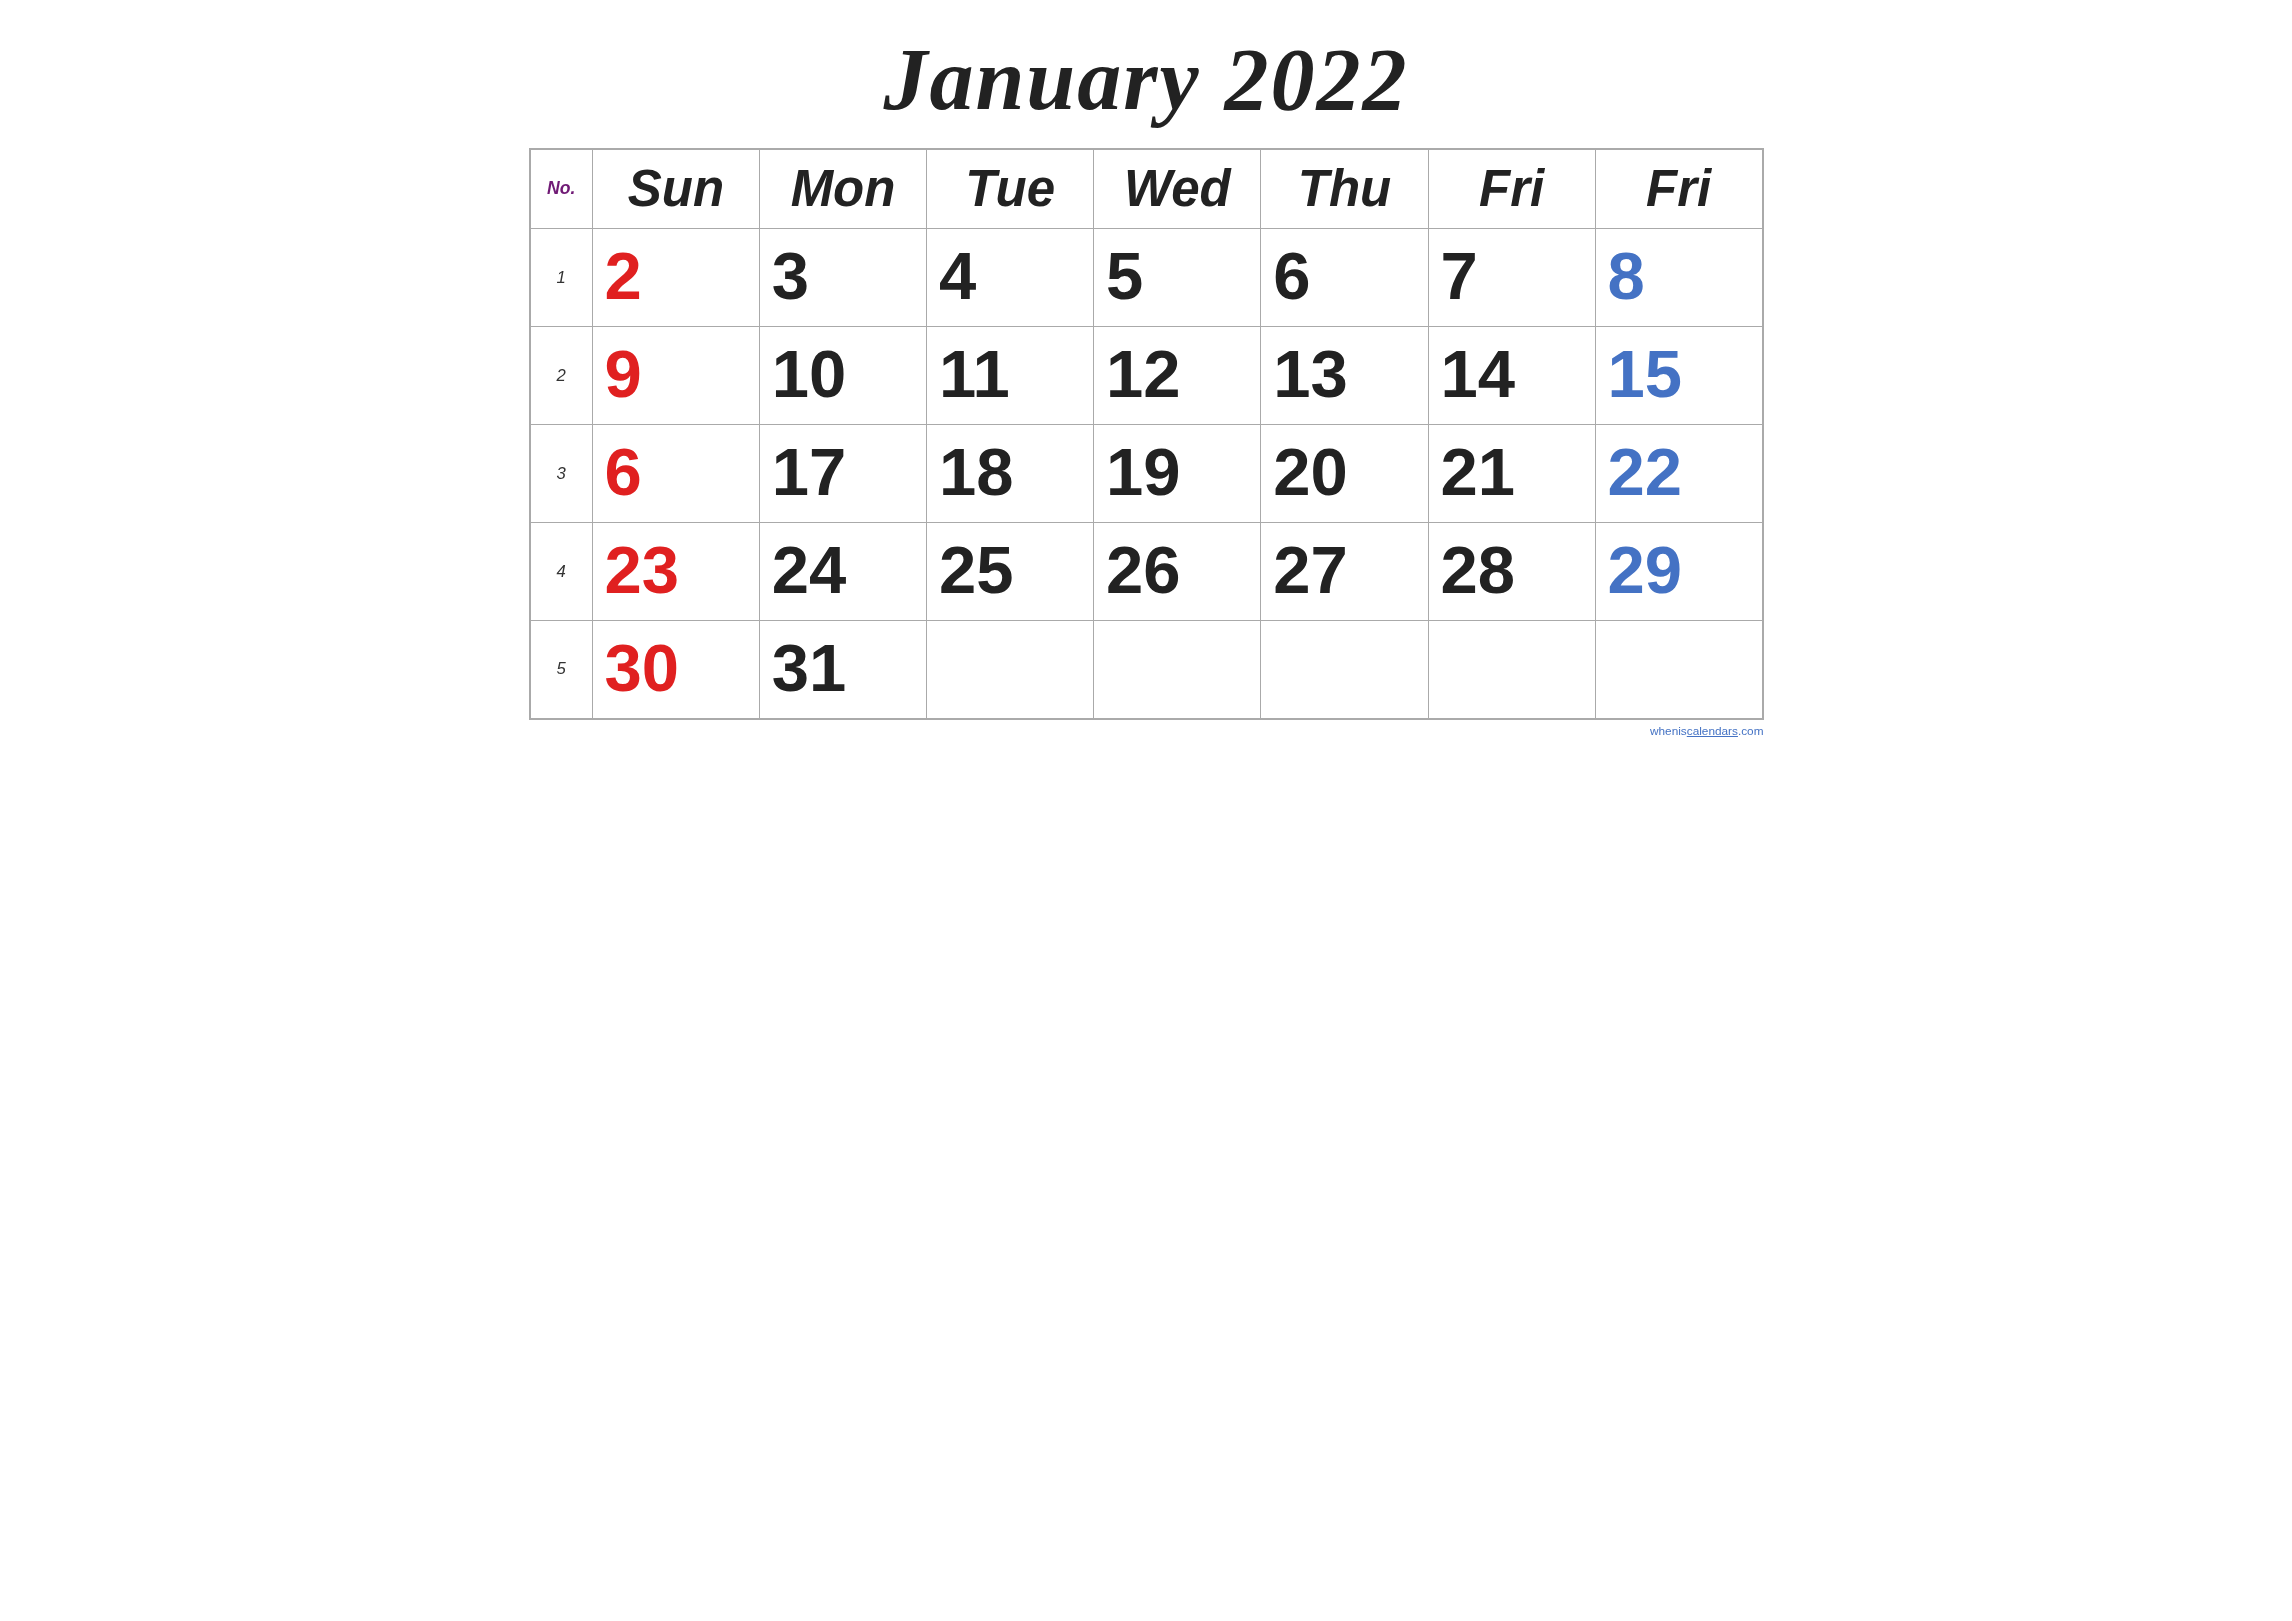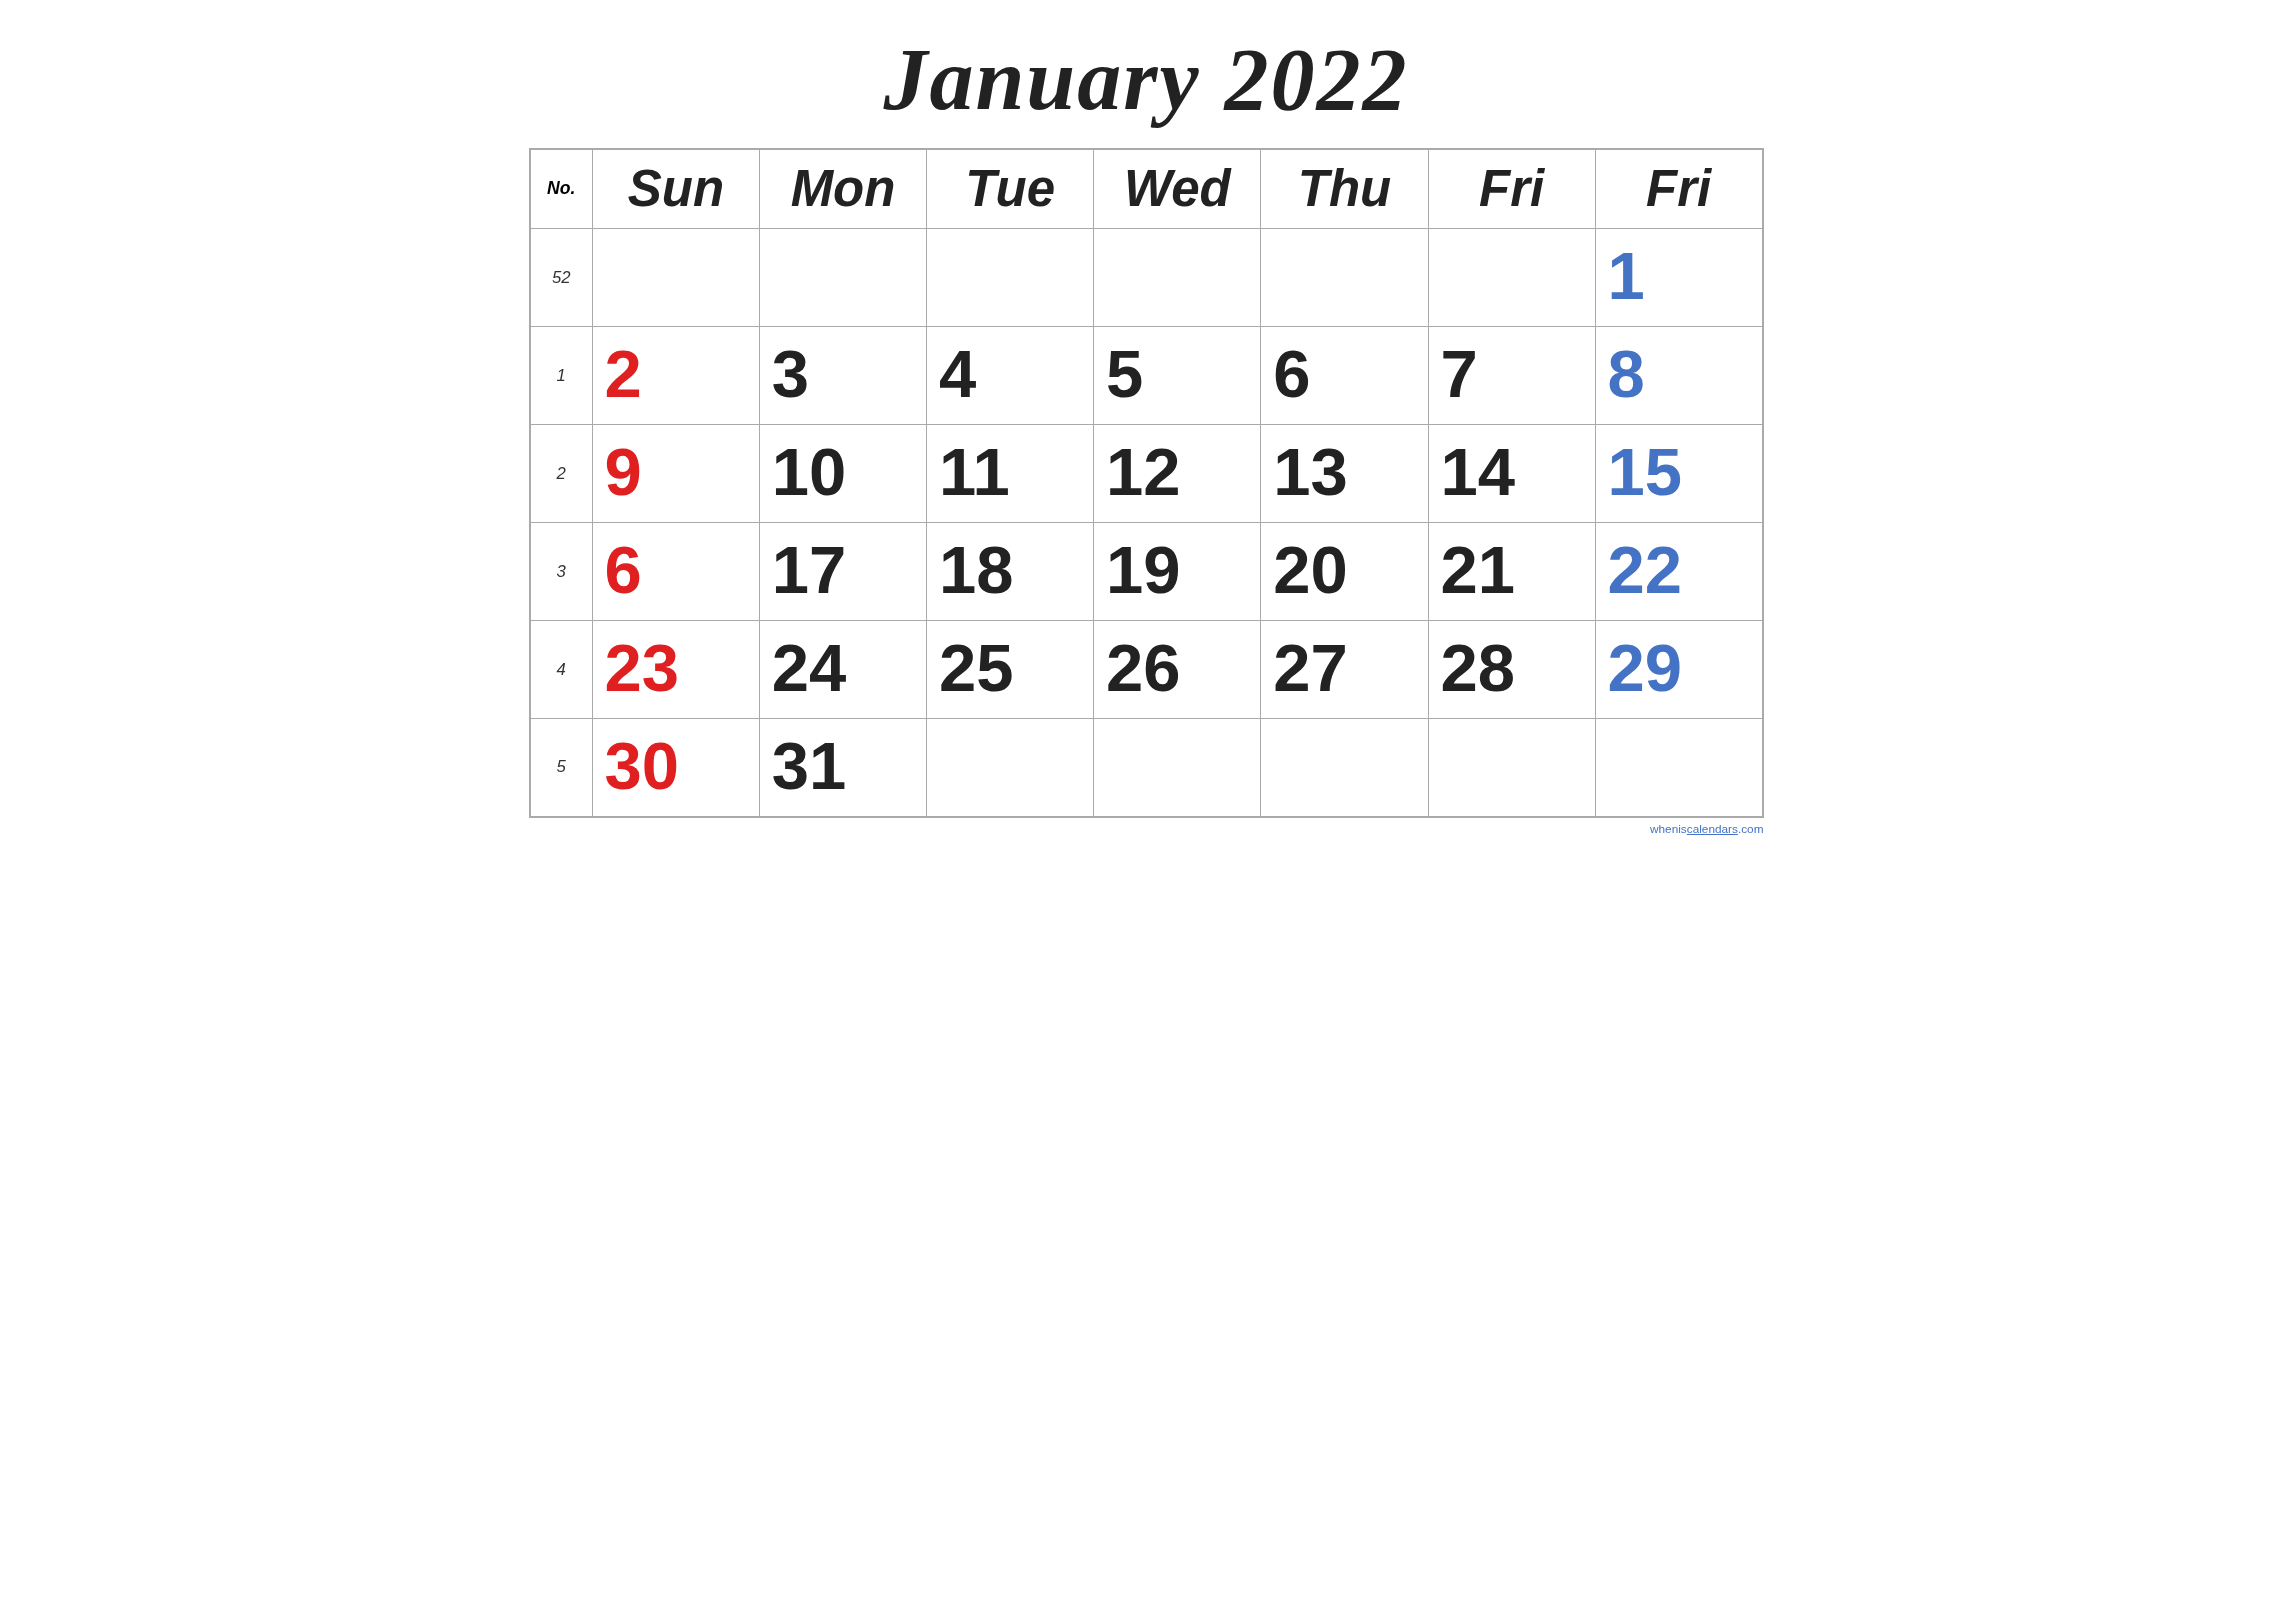--- a/index.html
+++ b/index.html
@@ -37,21 +37,21 @@
       border: 1.5px solid #aaa;
       text-align: center;
       vertical-align: top;
       padding: 5.9px 7.8px;
     }
 
     
     .header-row th.no-cell {
       font-size: 17.6px;
       font-style: italic;
-      color: #000000;
+      color: #701a75;
       width: 59px;
       vertical-align: middle;
       font-family: Arial, sans-serif;
     }
 
     .header-row th.day-header {
       font-size: 51px;
       font-weight: bold;
       color: #222;
       padding: 9.8px 0;
@@ -116,30 +116,20 @@
     <th class="day-header">Sun</th>
         <th class="day-header">Mon</th>
         <th class="day-header">Tue</th>
         <th class="day-header">Wed</th>
         <th class="day-header">Thu</th>
         <th class="day-header">Fri</th>
         <th class="day-header">Fri</th>
       </tr>
   </thead>
   <tbody id="calendar-body">
-  <tr>
-        <td class="week-no">52</td>
-        <td class="day-cell empty"></td>
-        <td class="day-cell empty"></td>
-        <td class="day-cell empty"></td>
-        <td class="day-cell empty"></td>
-        <td class="day-cell empty"></td>
-        <td class="day-cell empty"></td>
-        <td class="day-cell color-blue">1</td>
-      </tr>
       <tr>
         <td class="week-no">1</td>
         <td class="day-cell color-red">2</td>
         <td class="day-cell color-black">3</td>
         <td class="day-cell color-black">4</td>
         <td class="day-cell color-black">5</td>
         <td class="day-cell color-black">6</td>
         <td class="day-cell color-black">7</td>
         <td class="day-cell color-blue">8</td>
       </tr>

